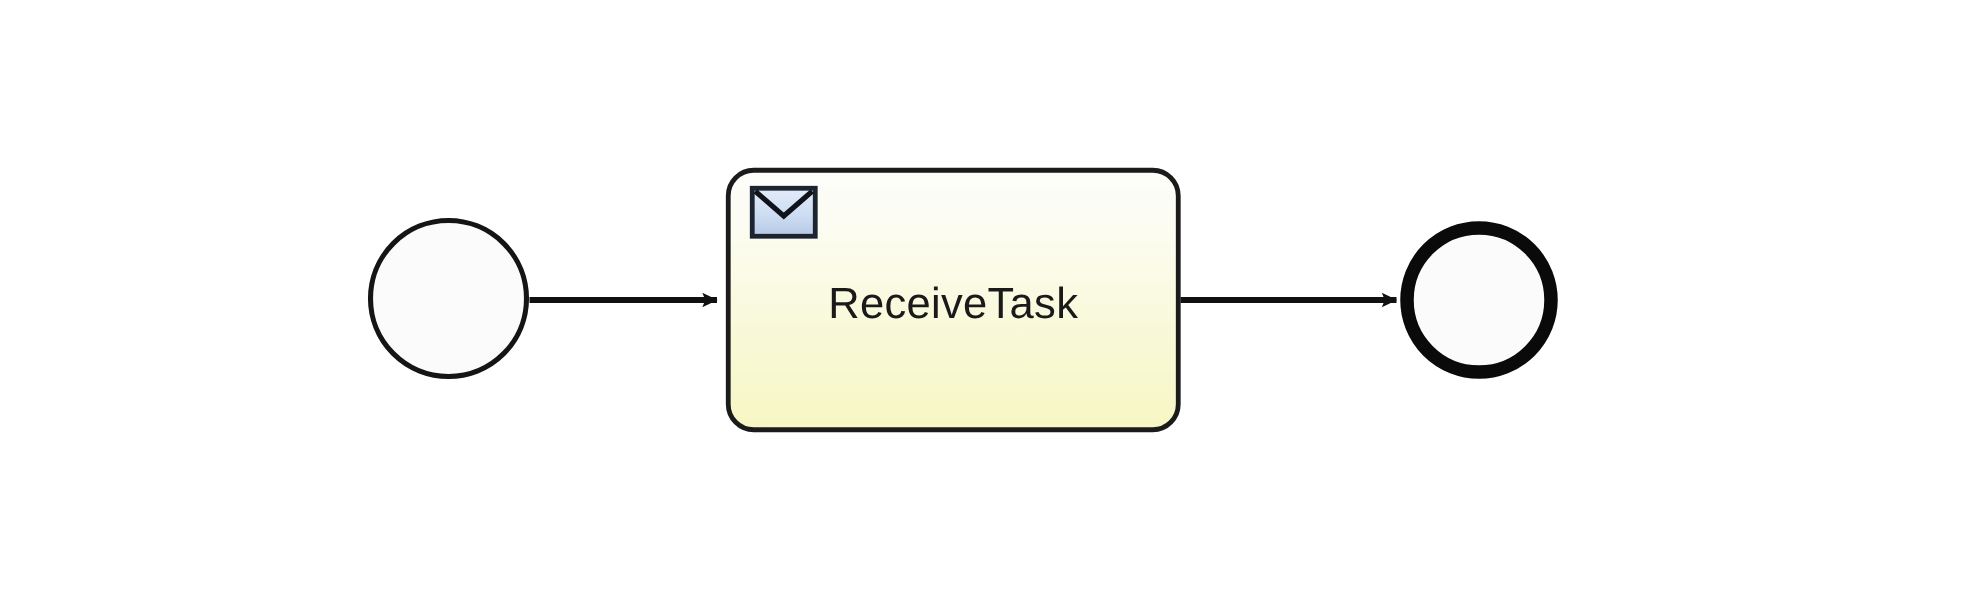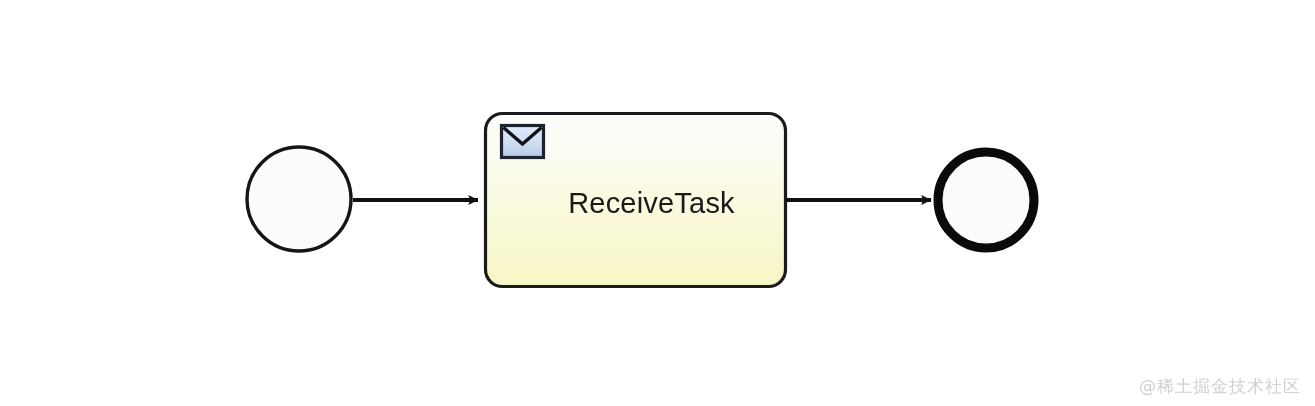--- a/index.html
+++ b/index.html
@@ -29,21 +29,20 @@
   .node-label {
     position: absolute;
     font-family: "Liberation Sans", sans-serif;
     font-size: 29px;
     font-weight: 400;
     color: #1a1a1a;
     letter-spacing: 0.2px;
     white-space: nowrap;
     text-align: center;
     user-select: none;
-    padding-left: 16px;
   }
   #task-label {
     left: 484px;
     top: 186px;
     width: 303px;
     line-height: 34px;
   }
   #watermark {
     position: absolute;
     right: 14px;
@@ -102,15 +101,14 @@
     </g>
 
     <g>
       <circle cx="986" cy="200" r="48" fill="#fbfbfb" stroke="#0a0a0a" stroke-width="9"></circle>
     </g>
 
   </svg>
 
   <div class="node-label" id="task-label">ReceiveTask</div>
 
-  <div id="watermark">@稀土掘金技术社区</div>
 
 </div>
 
 </body></html>

